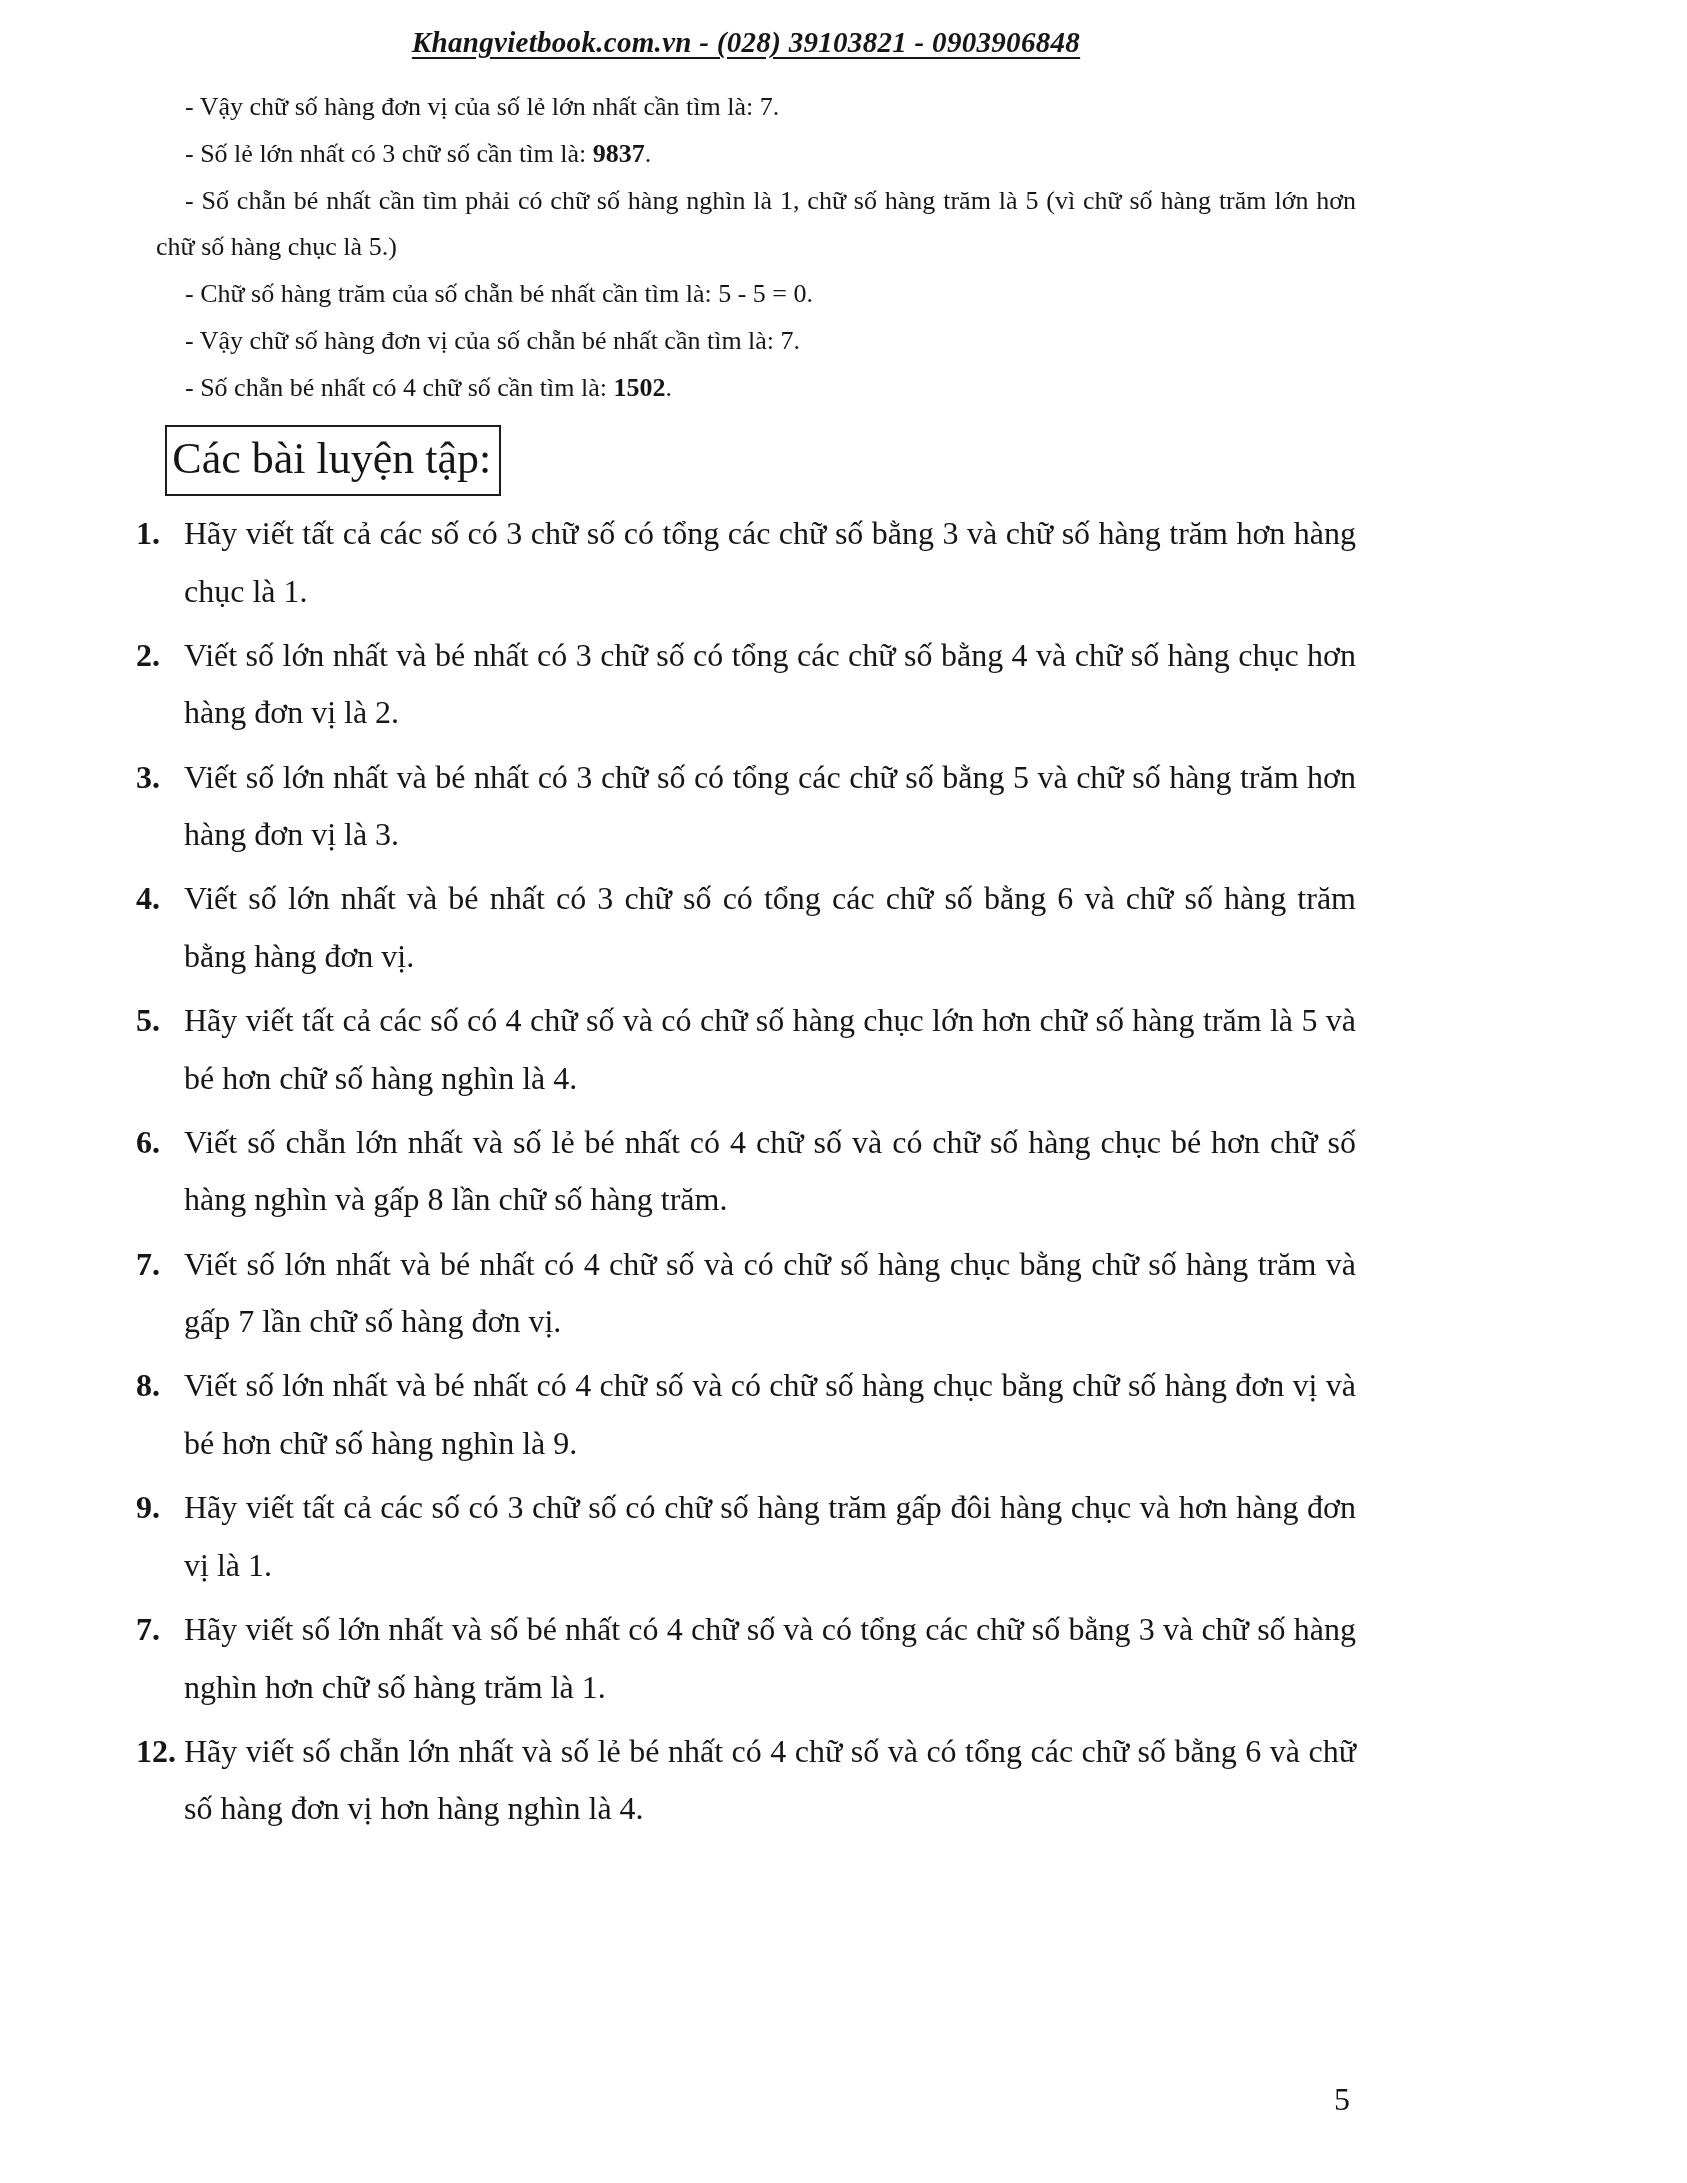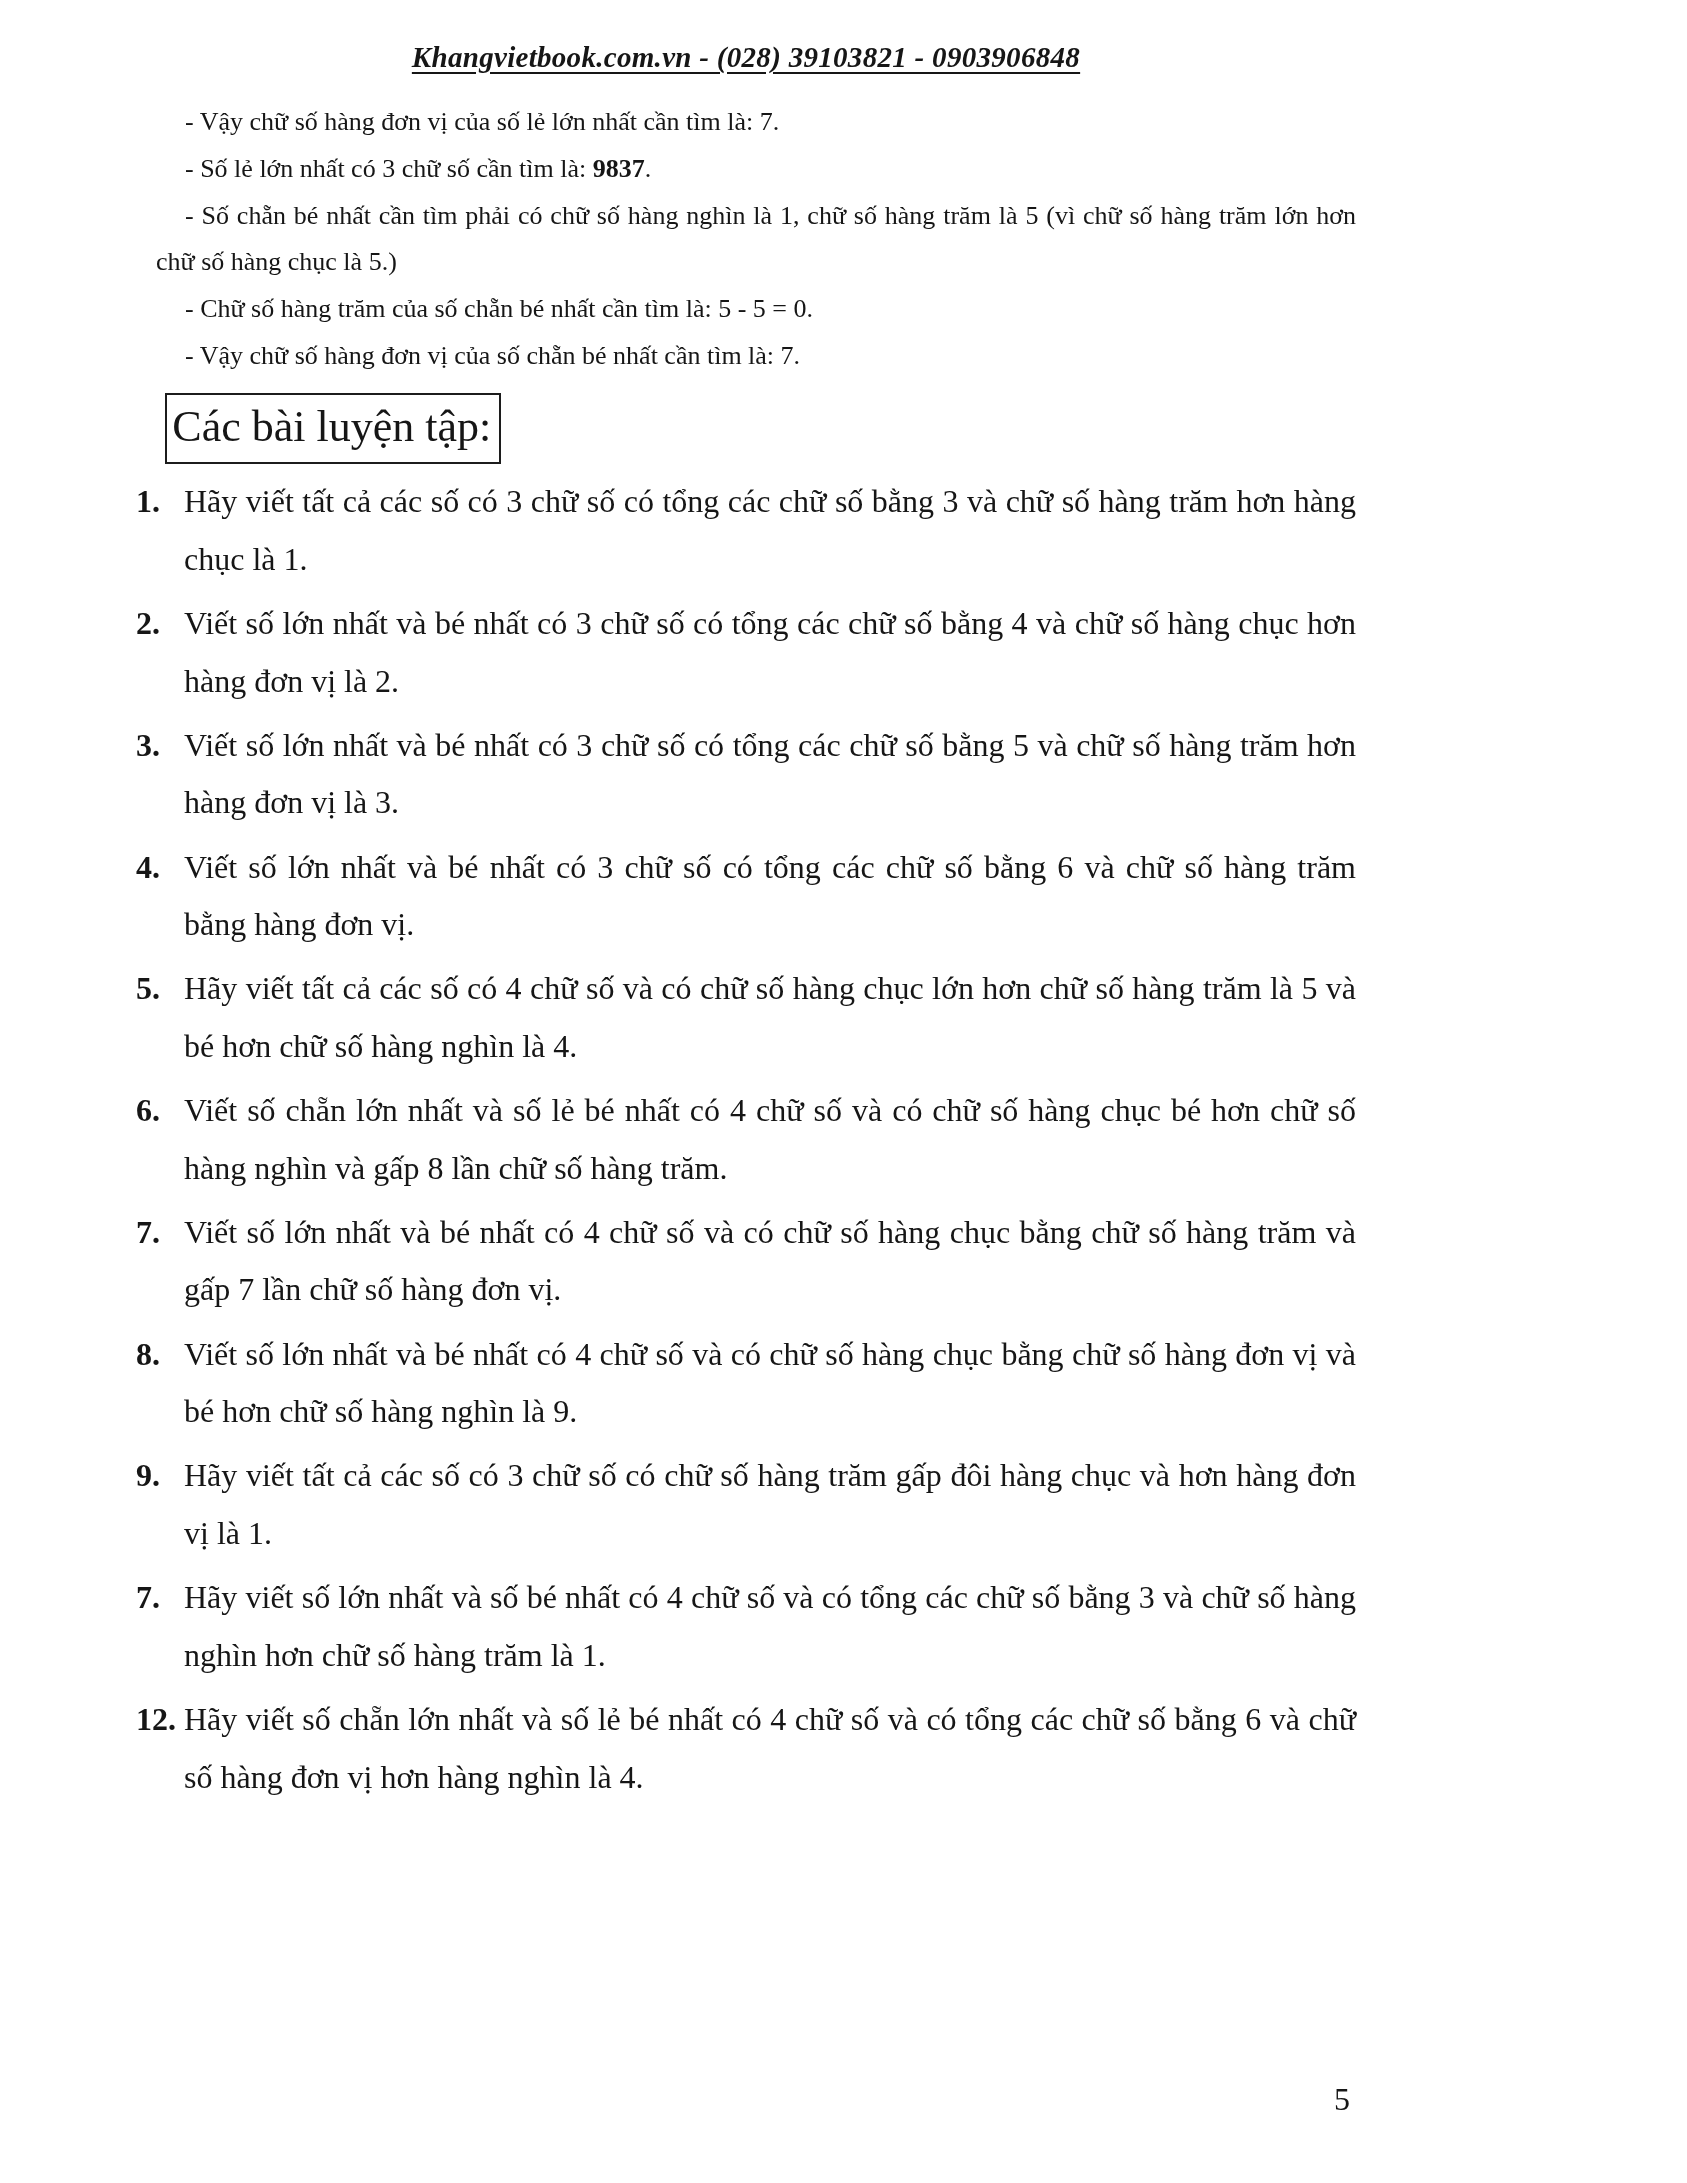--- a/index.html
+++ b/index.html
@@ -4,21 +4,21 @@
 <style>
   * { margin: 0; padding: 0; box-sizing: border-box; }
   html, body { background: #ffffff; }
   .page {
     position: relative;
     width: 1687px;
     height: 2183px;
     background: #ffffff;
     color: #161616;
     font-family: "Liberation Serif", "DejaVu Serif", serif;
-    padding: 41px 331px 0 136px;
+    padding: 26px 331px 0 136px;
     overflow: hidden;
   }
   .header {
     text-align: center;
     font-size: 29px;
     font-weight: bold;
     font-style: italic;
     text-decoration: underline;
     text-underline-offset: 5.3px;
     margin-bottom: 25px;
@@ -73,20 +73,21 @@
   <div class="header">
     <span>Khangvietbook.com.vn - (028) 39103821 - 0903906848</span>
   </div>
 
   <div>
     <p class="sol"><span>- Vậy chữ số hàng đơn vị của số lẻ lớn nhất cần tìm là: 7.</span><b></b><span></span></p>
     <p class="sol"><span>- Số lẻ lớn nhất có 3 chữ số cần tìm là: </span><b>9837</b><span>.</span></p>
     <p class="sol"><span>- Số chẵn bé nhất cần tìm phải có chữ số hàng nghìn là 1, chữ số hàng trăm là 5 (vì chữ số hàng trăm lớn hơn chữ số hàng chục là 5.)</span><b></b><span></span></p>
     <p class="sol"><span>- Chữ số hàng trăm của số chẵn bé nhất cần tìm là: 5 - 5 = 0.</span><b></b><span></span></p>
     <p class="sol"><span>- Vậy chữ số hàng đơn vị của số chẵn bé nhất cần tìm là: 7.</span><b></b><span></span></p>
+    <p class="sol"><span>- Số chẵn bé nhất có 4 chữ số cần tìm là: </span><b>1502</b><span>.</span></p>
   </div>
 
   <div class="section-box-wrap">
     <span class="section-box">Các bài luyện tập:</span>
   </div>
 
   <div class="exercise-list">
     <div class="ex">
         <span class="ex-num">1.</span>
         <span class="ex-text">Hãy viết tất cả các số có 3 chữ số có tổng các chữ số bằng 3 và chữ số hàng trăm hơn hàng chục là 1.</span>

